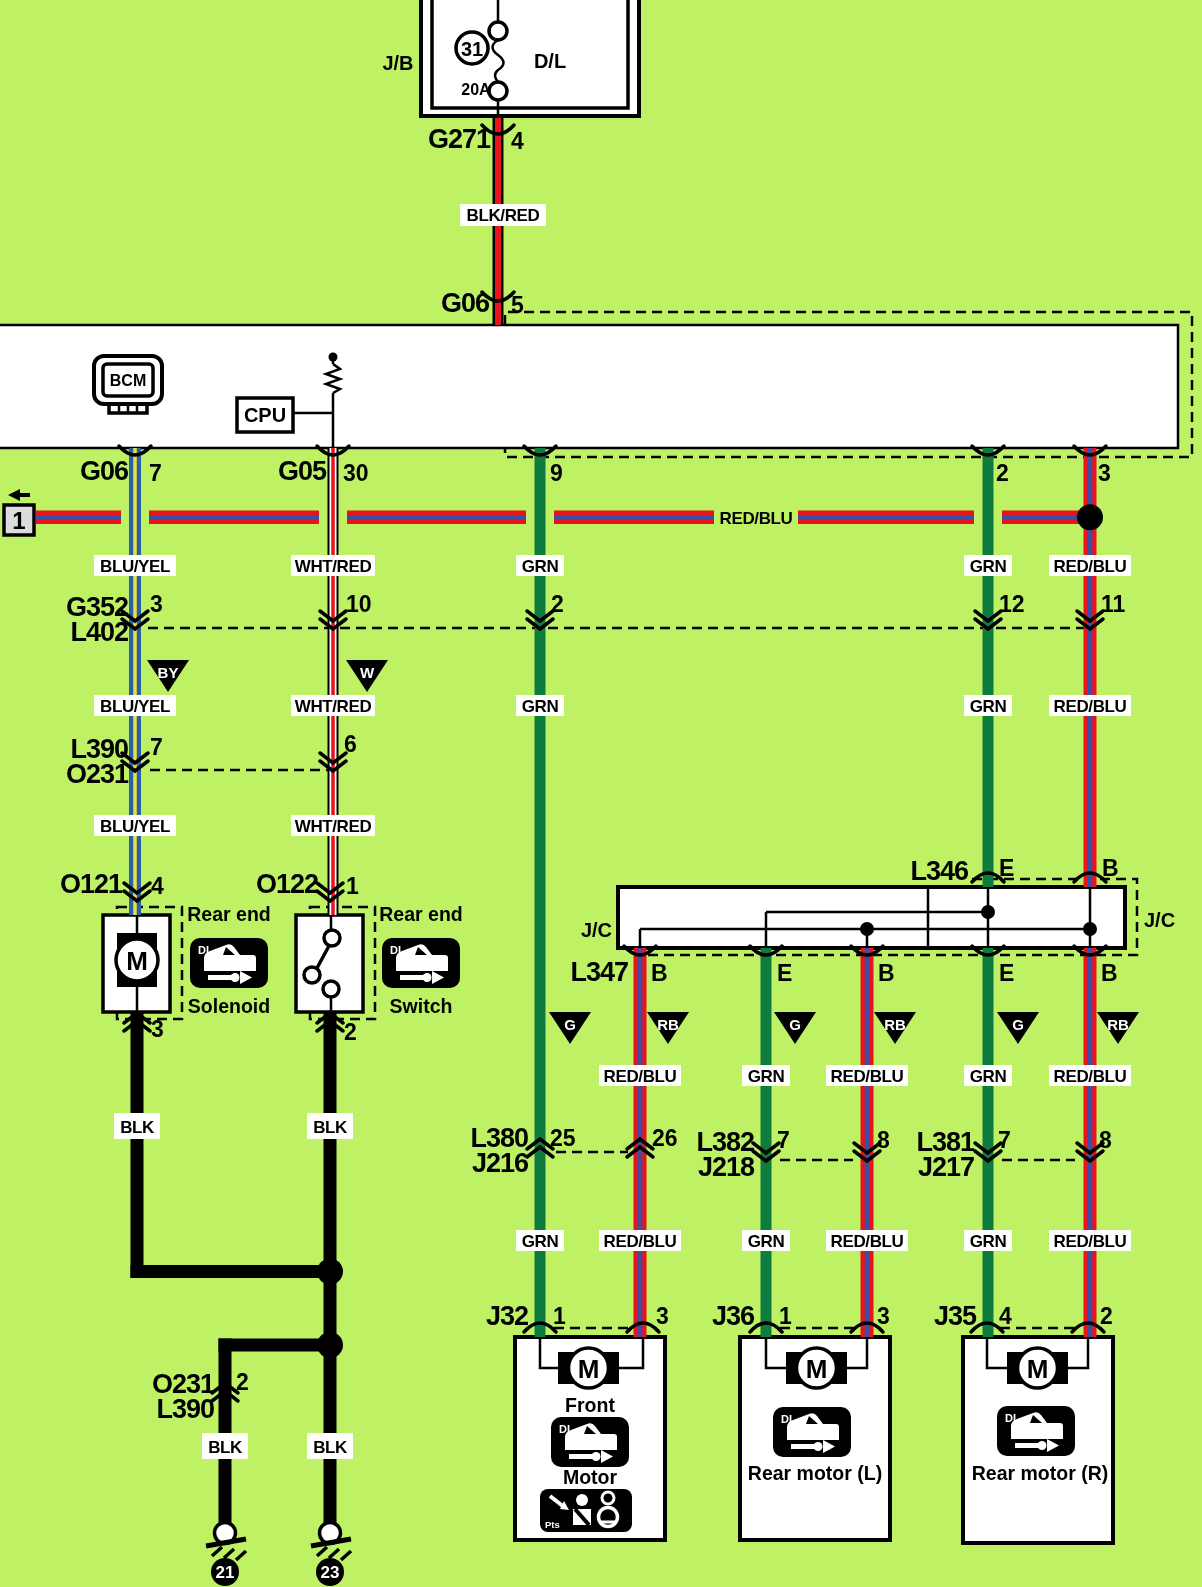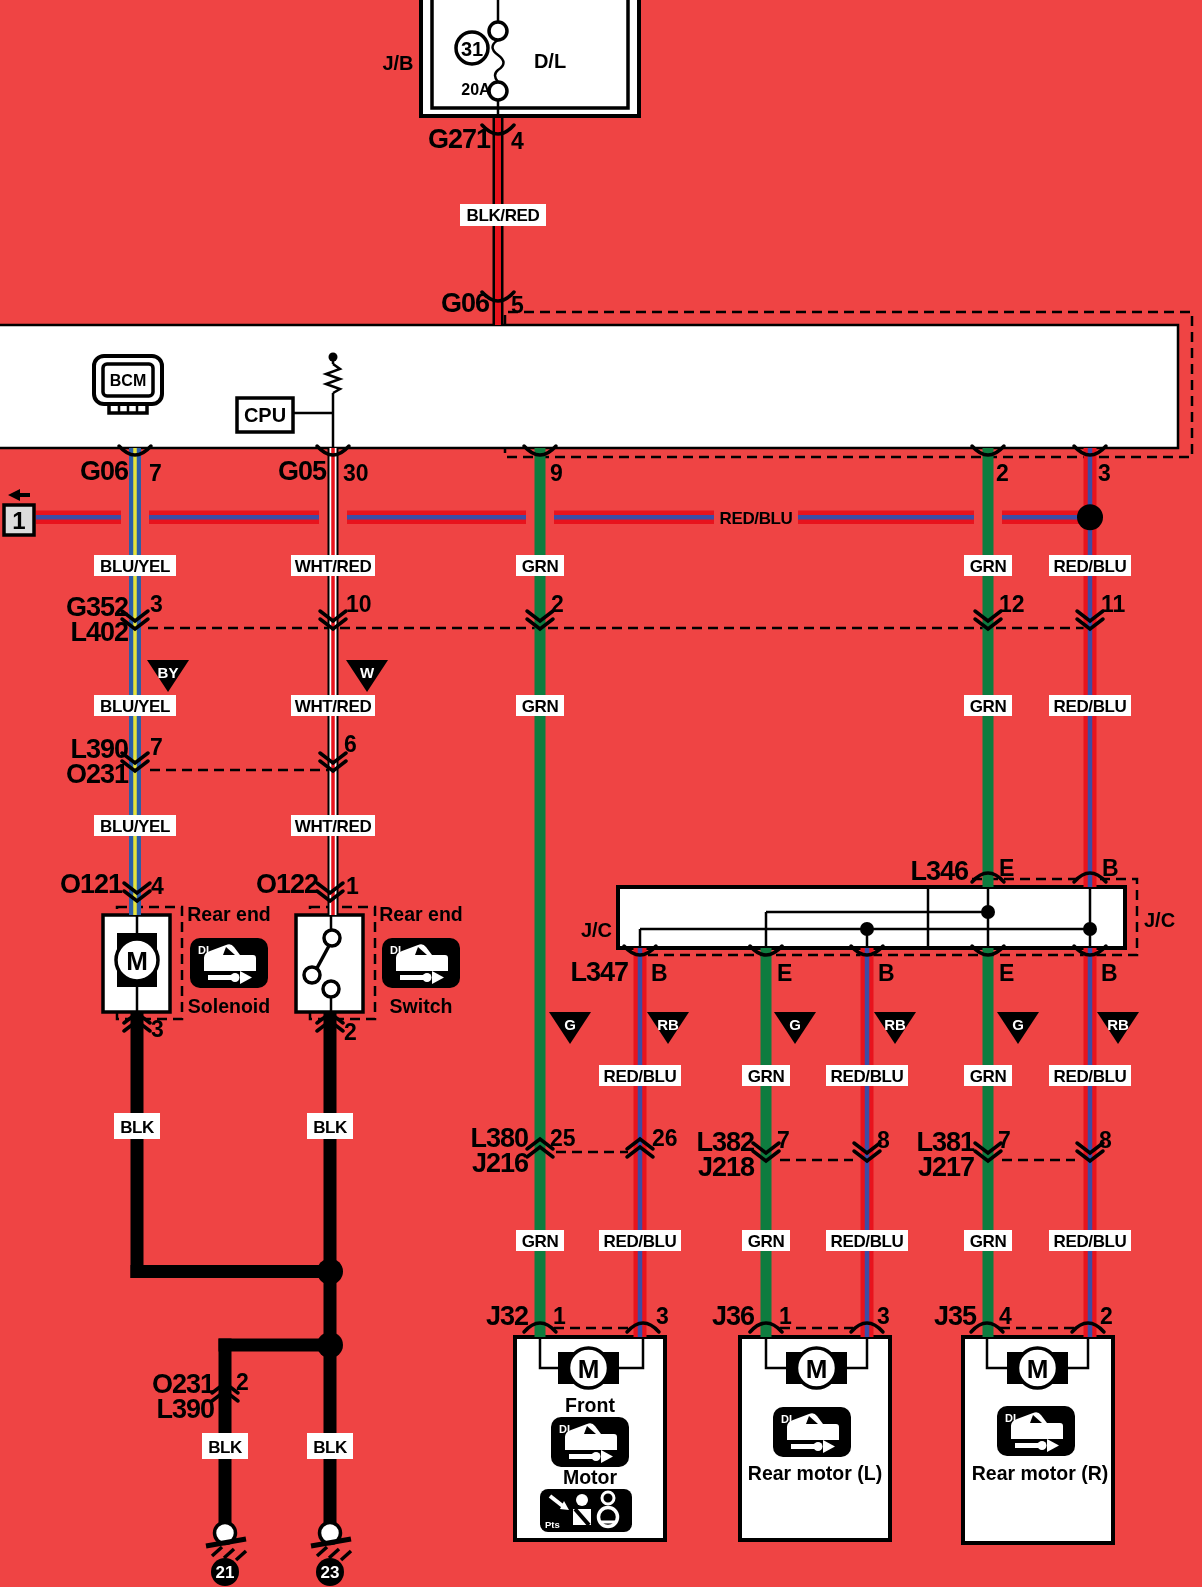--- a/index.html
+++ b/index.html
@@ -1,16 +1,16 @@
 <!DOCTYPE html>
 <html style="--green: #0e7c3f; --red: #e8131d; --blue-stripe: #3c4da6; --blue: #2b5fa9; --yellow: #e7e33b; --ref-box-fill: #dcdcdc;"><head>
 <meta charset="utf-8">
 <style>
   html,body{margin:0;padding:0;background:#fff;}
-  #stage{width:1202px;height:1587px;position:relative;background:#ef4444;}
+  #stage{width:1202px;height:1587px;position:relative;background:#bef264;}
   svg{display:block;}
   text{font-family:"Liberation Sans","DejaVu Sans",sans-serif;font-weight:bold;fill:#000;}
   .t17{font-size:17px;letter-spacing:-0.4px;}
   .t27{font-size:27px;letter-spacing:-1px;}
   .t23{font-size:23px;}
   .t19{font-size:19.5px;}
   .t26{font-size:26px;}
   .t20{font-size:20px;}
   .t16{font-size:16px;}
   .t24{font-size:24px;}

